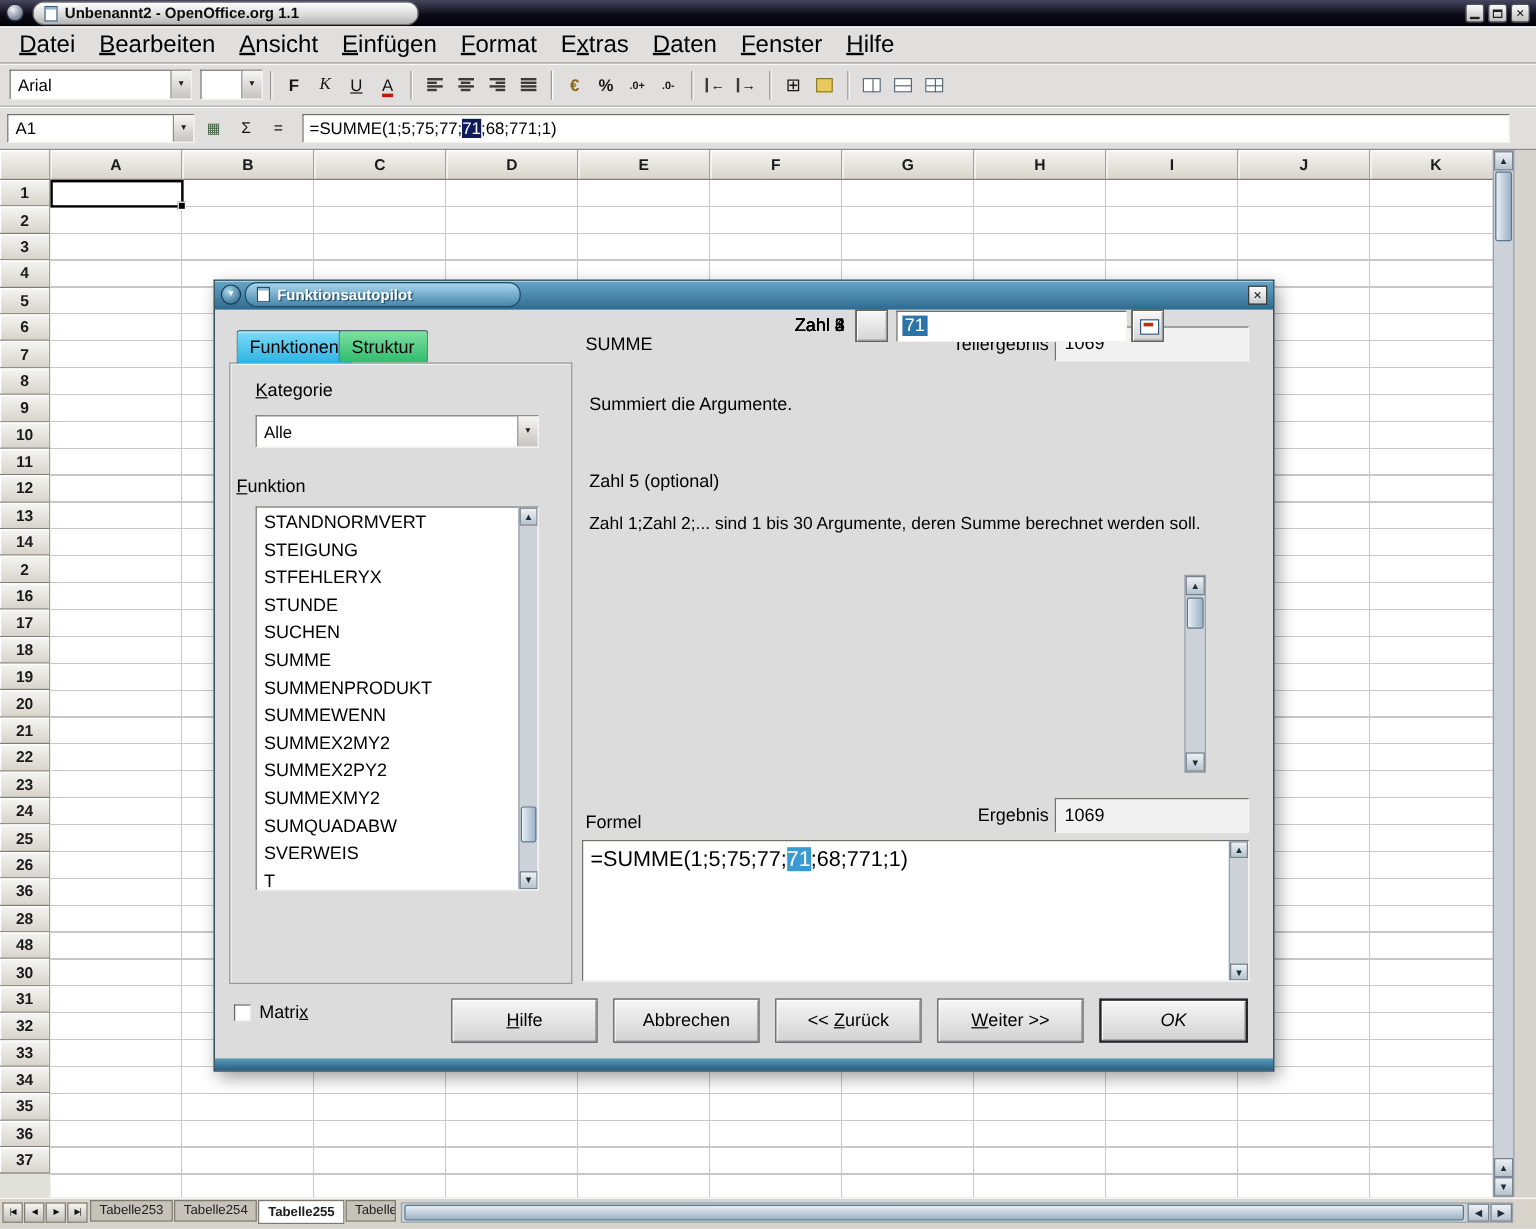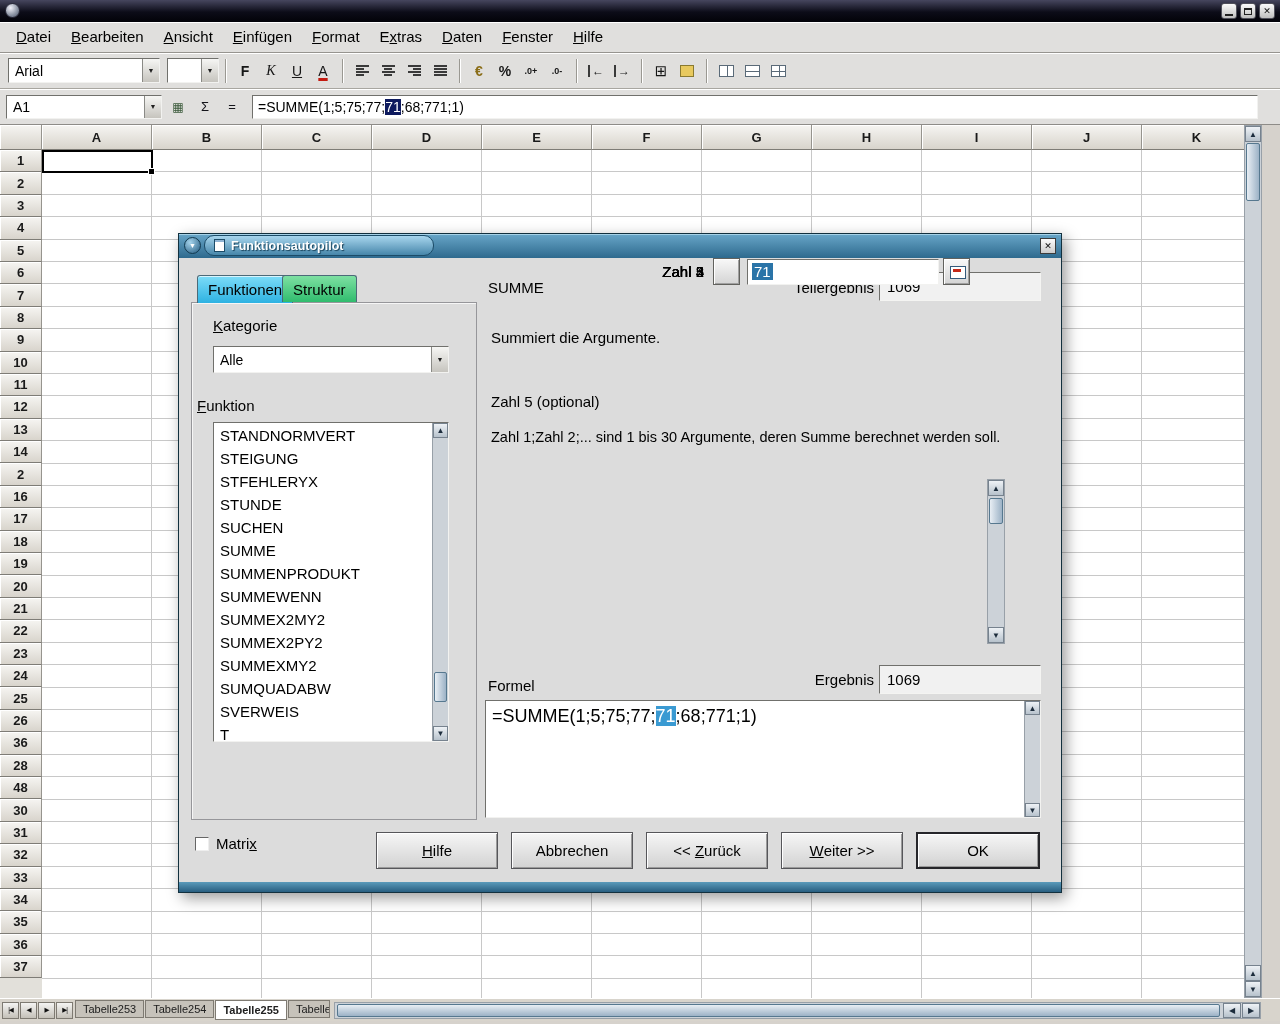--- a/index.html
+++ b/index.html
@@ -21,21 +21,21 @@
   .wbtn { width:16px; height:16px; border-radius:3px; border:1px solid #50505a;
     background:linear-gradient(#fbfbfb,#bebebe); display:flex; align-items:center; justify-content:center;
     font-size:9px; color:#101010; }
   .g-min { width:8px; height:2px; background:#202020; margin-top:8px; }
   .g-max { width:8px; height:7px; border:1px solid #202020; border-top-width:2px; }
   .g-x::before { content:"✕"; }
 
   
   .menubar { position:absolute; top:22px; left:0; right:0; height:31px; background:#e0dfdd;
     border-bottom:1px solid #96948f; box-shadow:inset 0 1px 0 #fff; display:flex; align-items:center; padding-left:6px; }
-  .menu-item { padding:0 10px; font-size:15px; line-height:30px; white-space:nowrap; }
+  .menu-item { padding:0 10px; font-size:20px; line-height:30px; white-space:nowrap; }
 
   
   .toolbar { position:absolute; top:53px; left:0; right:0; height:36px; background:#e0dfdd;
     border-bottom:1px solid #a8a6a0; box-shadow:inset 0 1px 0 #fff; display:flex; align-items:center; padding-left:8px; }
   .combo { height:25px; background:#fff; border:1px solid; border-color:#70706c #f2f2f0 #f2f2f0 #70706c; display:flex; align-items:stretch; }
   .combo .val { flex:1; padding:0 6px; font-size:14px; display:flex; align-items:center; overflow:hidden; }
   .combo .drop { width:17px; border-left:1px solid #8a8a86; background:linear-gradient(#f6f6f4,#c6c4be);
     display:flex; align-items:center; justify-content:center; font-size:7px; color:#202020; flex:none; }
   .g-drop::before { content:"▼"; }
   .font-combo { width:152px;text-align:right; } .size-combo { width:52px; margin-left:7px; }
@@ -185,27 +185,31 @@
   .fa-scroll .sb-btn { left:0; width:15px; height:14px; }
   .fa-up{top:0;} .fa-down{bottom:0;}
 
   .matrix { position:absolute; left:16px; top:577px; display:flex; align-items:center; gap:7px; font-size:15px; }
   .chk { width:14px; height:14px; background:#fff; border:1px solid; border-color:#666 #eee #eee #666; flex:none; }
 
   .dlg-buttons { position:absolute; left:197px; right:21px; top:574px; height:37px; display:flex; gap:13px; }
   .dbtn { flex:1; display:flex; align-items:center; justify-content:center; font-size:15px;
     background:linear-gradient(#f6f6f6,#d2d2d2); border:1px solid #56565a;
     box-shadow:inset 1px 1px 0 #fff, inset -1px -1px 0 #9a9a9a; white-space:pre; }
-  .dbtn.default { border:2px solid #26262a; }
+  .dbtn.default { border:2px solid #26262a;font-style:italic; }
 </style>
 </head>
 <body>
 
 <div class="titlebar">
   <div class="sys-ball"></div>
+  <div class="title-tab">
+    <span class="doc-ico"></span>
+    <span class="title-text">Unbenannt2 - OpenOffice.org 1.1</span>
+  </div>
   <div class="win-btns">
     <span class="wbtn">
         <i class="g-min"></i>
       </span>
     <span class="wbtn">
         <i class="g-max"></i>
       </span>
     <span class="wbtn g-x"></span>
   </div>
 </div>

